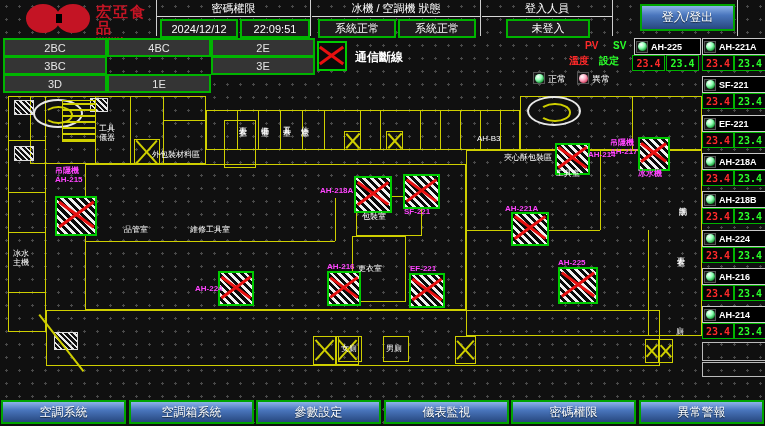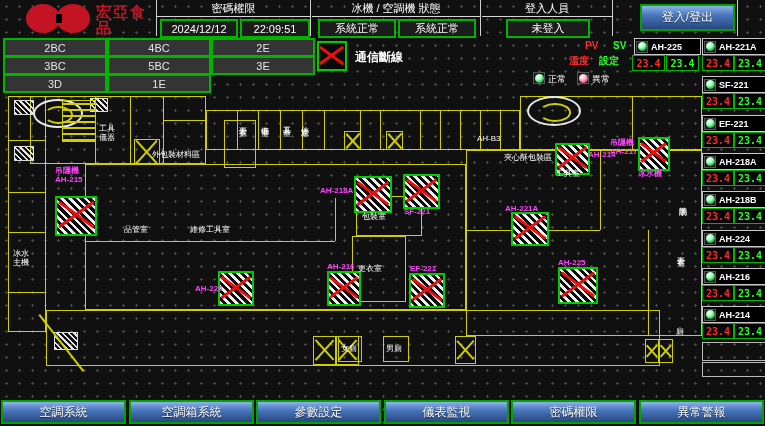--- a/index.html
+++ b/index.html
@@ -297,21 +297,20 @@
       <div class="wlabel v" style="left: 678px; top: 108px;">洗手間</div>
       <div class="wlabel v" style="left: 676px; top: 158px;">更衣室</div>
       <div class="wlabel" style="left: 676px; top: 235px;">廁</div>
     </div>
 
   <div id="menu"></div>
 <div class="fbtn" style="left: 3px; top: 38px; width: 100px; height: 15px;">2BC</div>
     <div class="fbtn" style="left: 107px; top: 38px; width: 100px; height: 15px;">4BC</div>
     <div class="fbtn" style="left: 211px; top: 38px; width: 100px; height: 15px;">2E</div>
     <div class="fbtn" style="left: 3px; top: 56px; width: 100px; height: 15px;">3BC</div>
-    <div class="fbtn" style="left: 107px; top: 56px; width: 100px; height: 15px;">5BC</div>
     <div class="fbtn" style="left: 211px; top: 56px; width: 100px; height: 15px;">3E</div>
     <div class="fbtn" style="left: 3px; top: 74px; width: 100px; height: 15px;">3D</div>
     <div class="fbtn" style="left: 107px; top: 74px; width: 100px; height: 15px;">1E</div>
     <div class="unit-name" style="left: 702px; top: 38px; width: 62px; height: 15px;">
       <div class="ledbox">
         <div class="led"></div>
       </div>
       <span>AH-221A</span>
     </div>
     <div class="val pv" style="left: 702px; top: 55px; width: 30px; height: 14px;">23.4</div>

